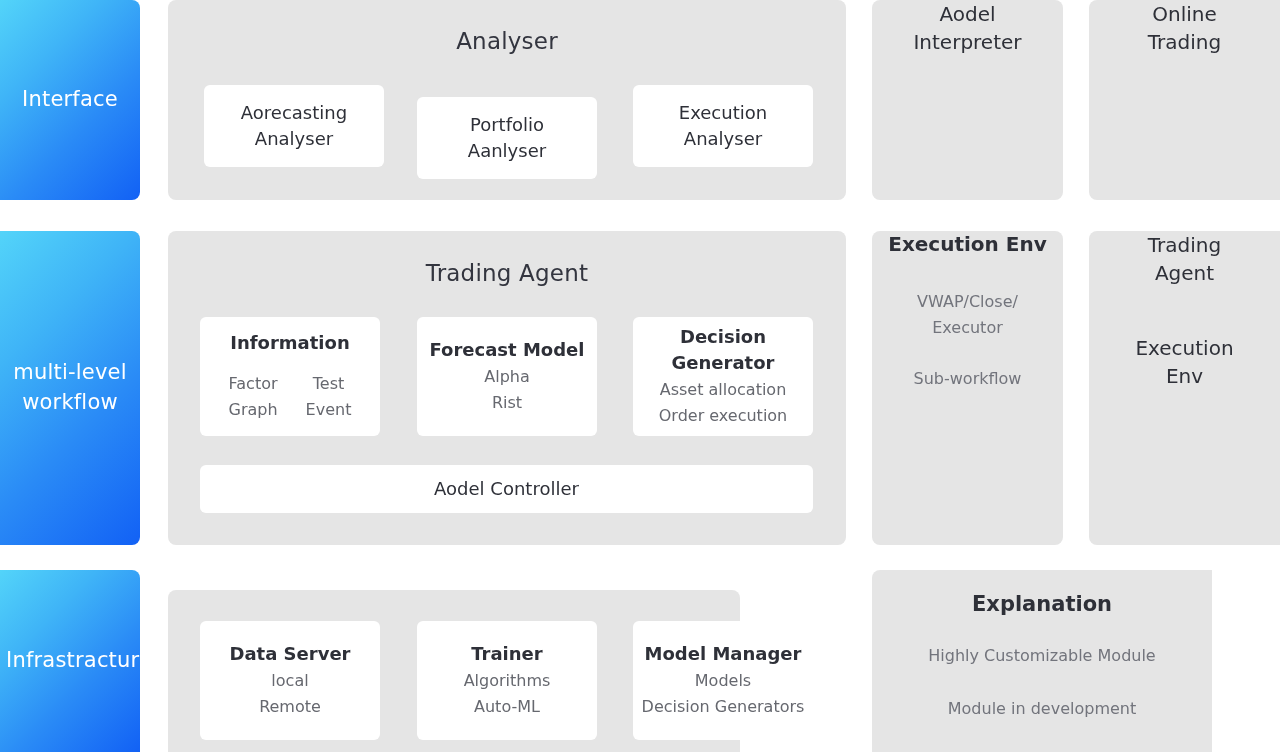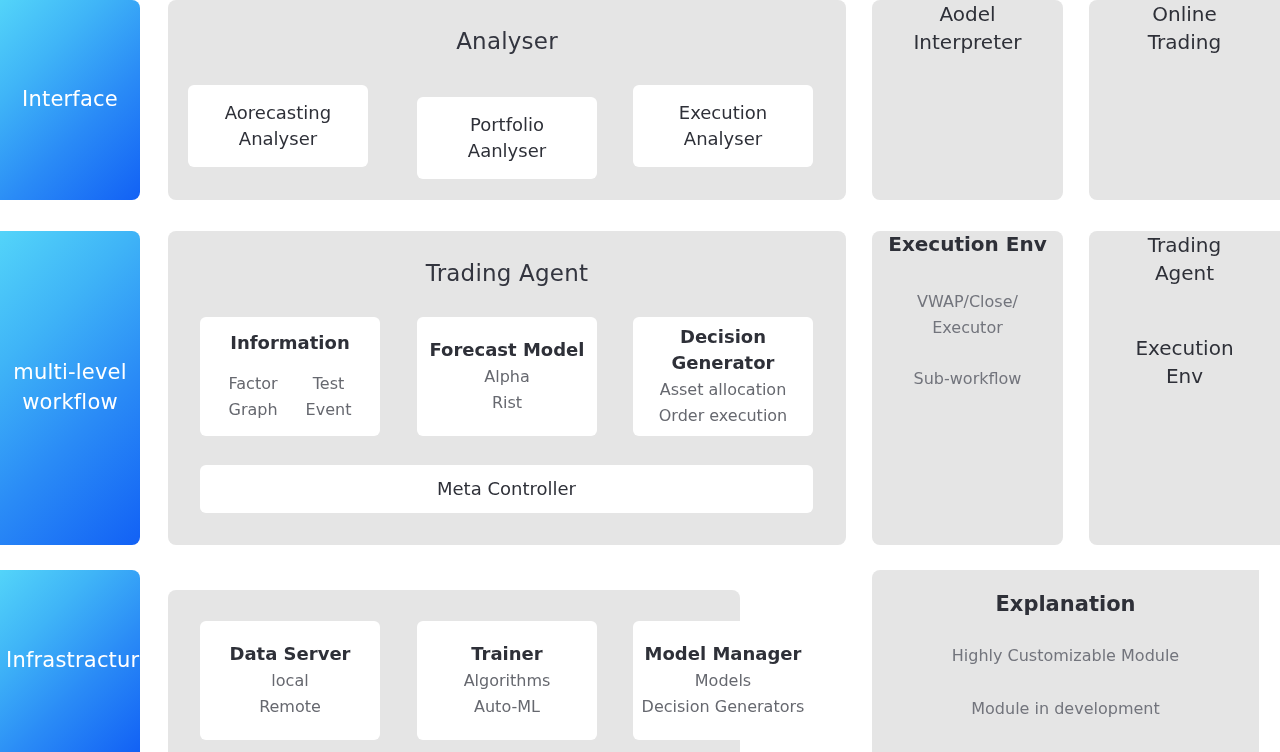--- a/index.html
+++ b/index.html
@@ -147,21 +147,21 @@
     <span class="rail-label">multi-level workflow</span>
   </div>
 
   <div class="rail rail-3">
     <span class="rail-label">Infrastracture</span>
   </div>
 
   <div class="panel" style="left:168px; top:0px; width:678px; height:200px;">
     <div class="panel-title" style="margin-top:28px;">Analyser</div>
 
-    <div class="card" style="left:20px; top:85px; width:180px; height:82px;">
+    <div class="card" style="left:36px; top:85px; width:180px; height:82px;">
       <div class="card-title" style="max-width:120px;">Aorecasting Analyser</div>
     </div>
 
     <div class="card" style="left:249px; top:97px; width:180px; height:82px;">
       <div class="card-title" style="max-width:110px;">Portfolio Aanlyser</div>
     </div>
 
     <div class="card" style="left:465px; top:85px; width:180px; height:82px;">
       <div class="card-title" style="max-width:115px;">Execution Analyser</div>
     </div>
@@ -202,21 +202,21 @@
 
     <div class="card" style="left:465px; top:86px; width:180px; height:119px;">
       <div class="card-title bold">Decision Generator</div>
       <div class="stack-sub">
         <div class="card-sub">Asset allocation</div>
         <div class="card-sub">Order execution</div>
       </div>
     </div>
 
     <div class="card" style="left:32px; top:234px; width:613px; height:48px;">
-      <div class="card-title">Meta Controller</div>
+      <div class="card-title">Aodel Controller</div>
     </div>
   </div>
 
   <div class="panel" style="left:872px; top:231px; width:191px; height:314px;">
     <div class="side-center" style="top:0; bottom:0;">
       <div class="side-head">Execution Env</div>
       <div class="side-sub" style="margin-top:30px; max-width:120px;">VWAP/Close/ Executor</div>
       <div class="side-sub" style="margin-top:26px;">Sub-workflow</div>
     </div>
   </div>
@@ -248,21 +248,21 @@
 
     <div class="card" style="left:465px; top:31px; width:180px; height:119px;">
       <div class="card-title bold">Model Manager</div>
       <div class="stack-sub">
         <div class="card-sub">Models</div>
         <div class="card-sub">Decision Generators</div>
       </div>
     </div>
   </div>
 
-  <div class="panel" style="left:872px; top:570px; width:387px; height:182px; border-radius:8px 0 0 0;">
+  <div class="panel" style="left:872px; top:570px; width:340px; height:182px; border-radius:8px 0 0 0;">
     <div class="side-center" style="top:22px;">
       <div class="panel-title-bold" style="font-size:21px;">Explanation</div>
       <div class="side-sub" style="margin-top:27px;">Highly Customizable Module</div>
       <div class="side-sub" style="margin-top:27px;">Module in development</div>
     </div>
   </div>
 
 </div>
 
 </body></html>

